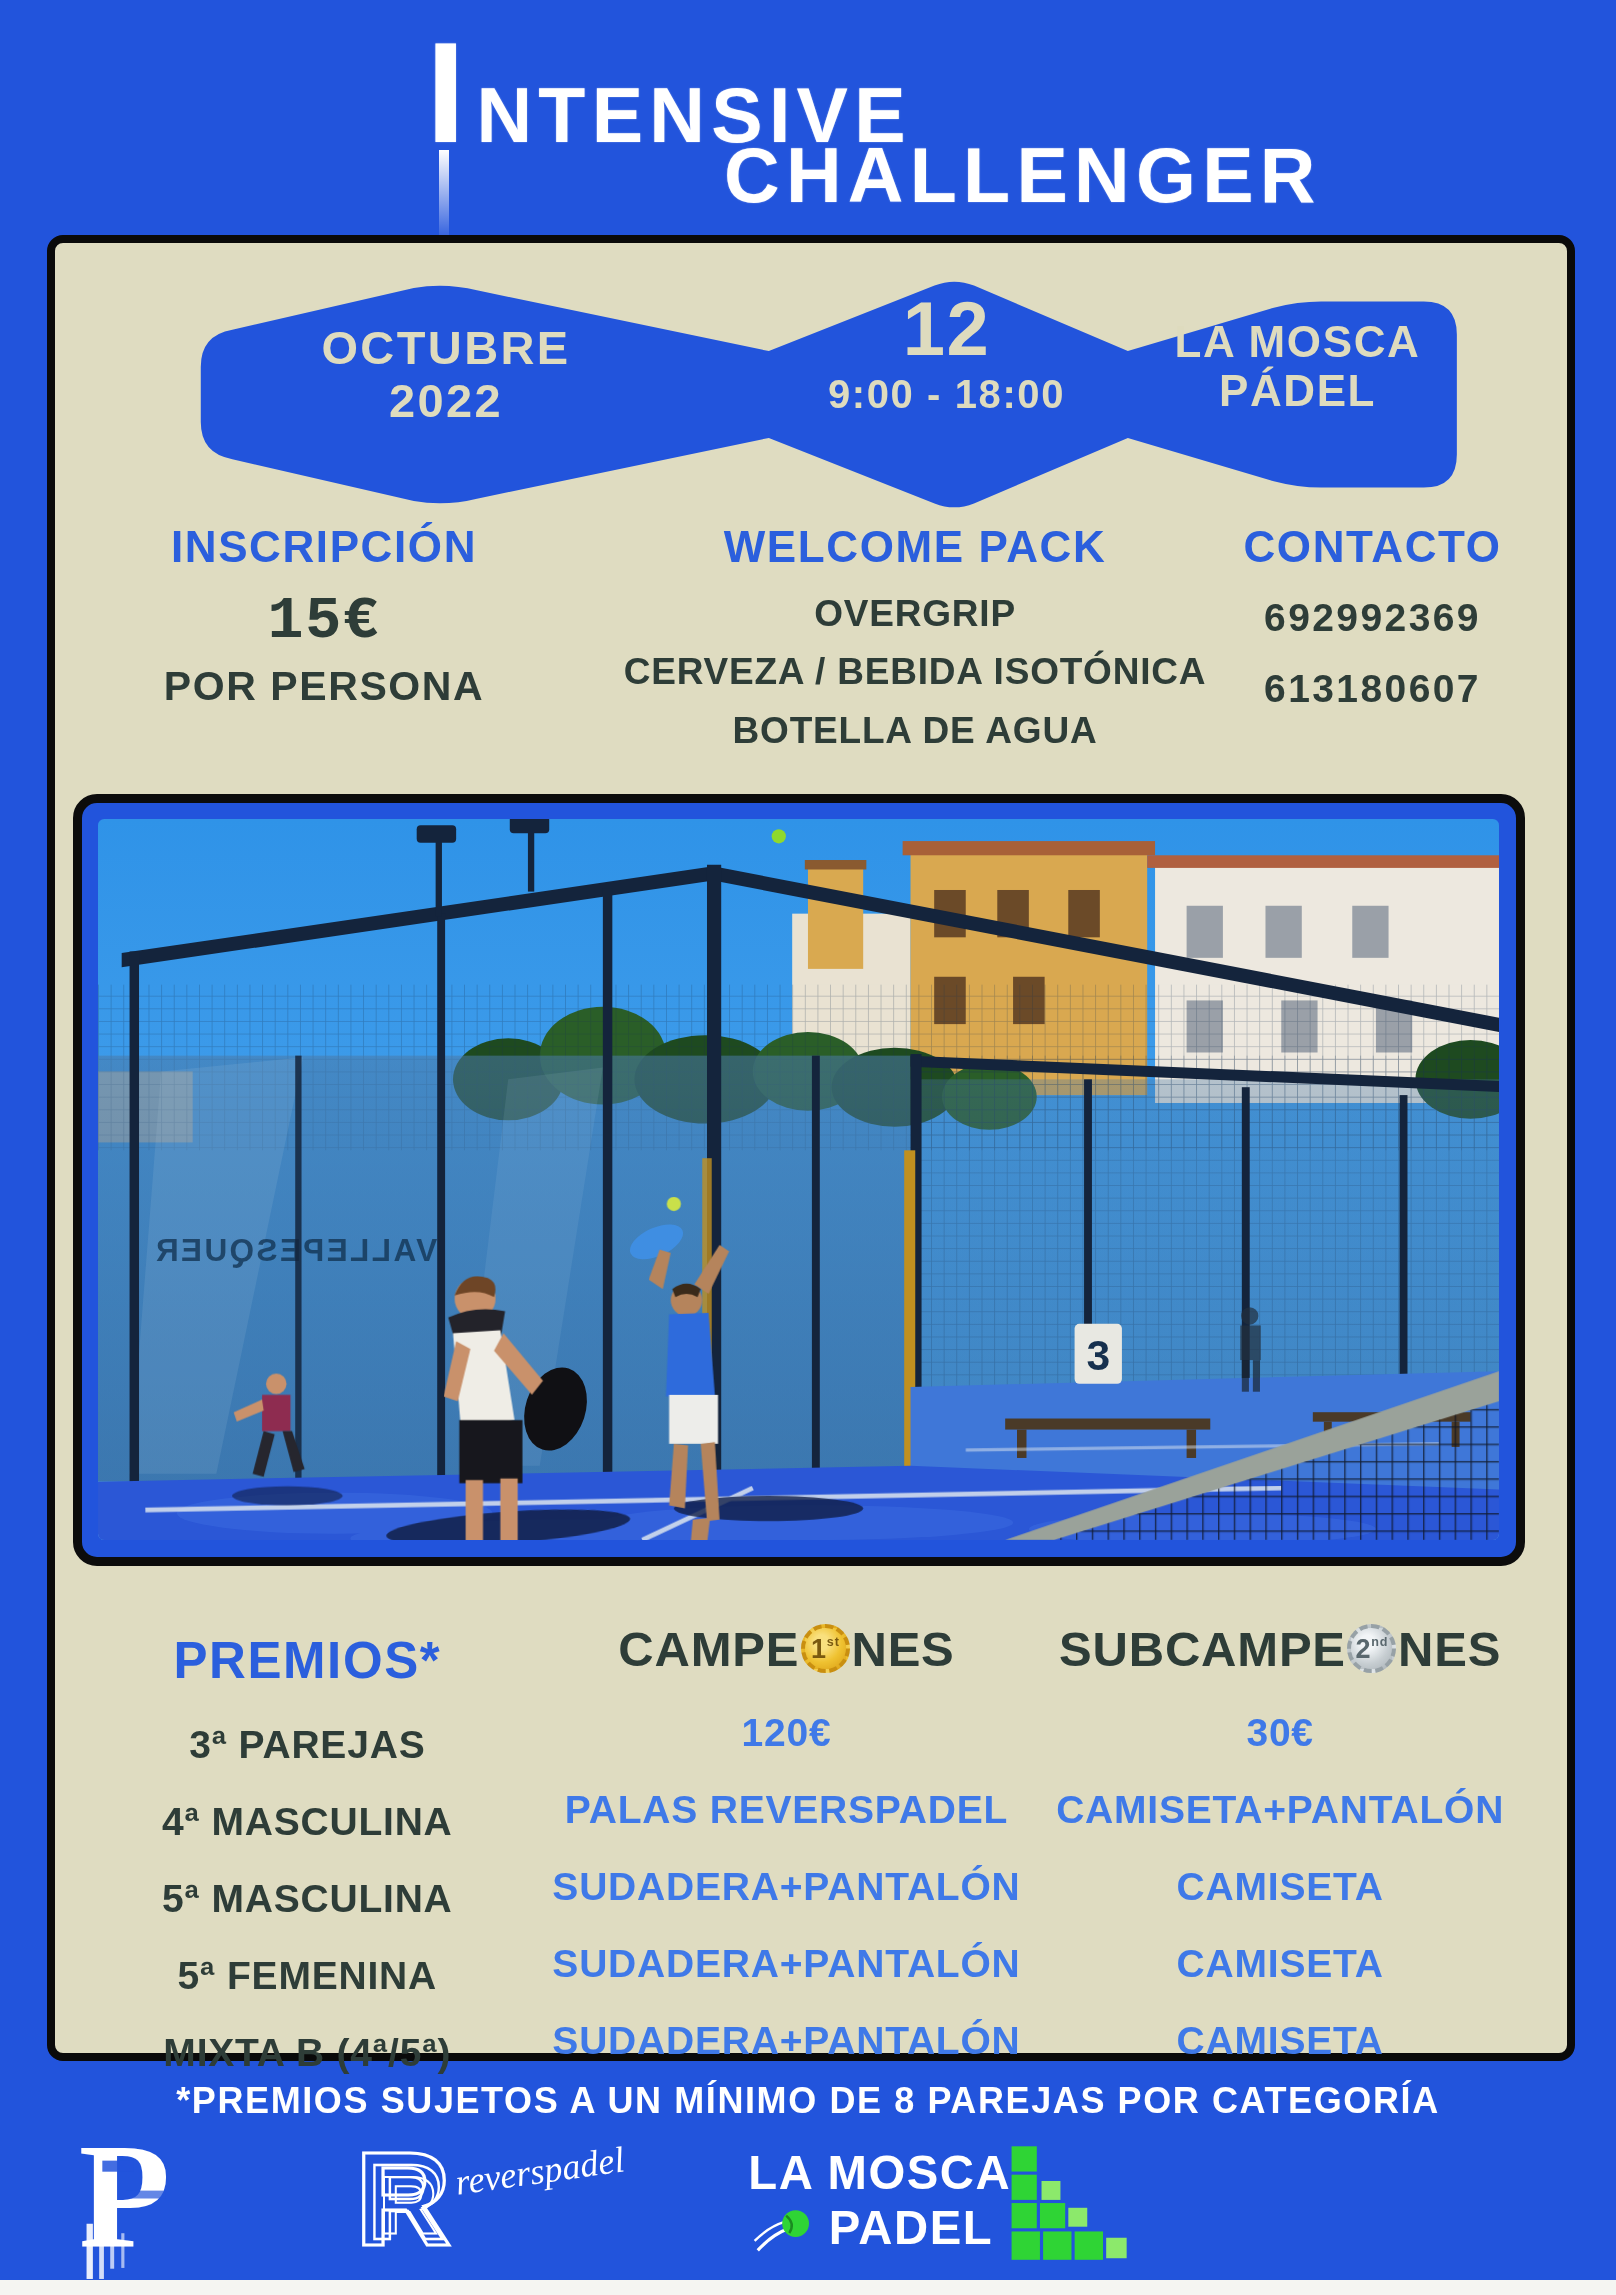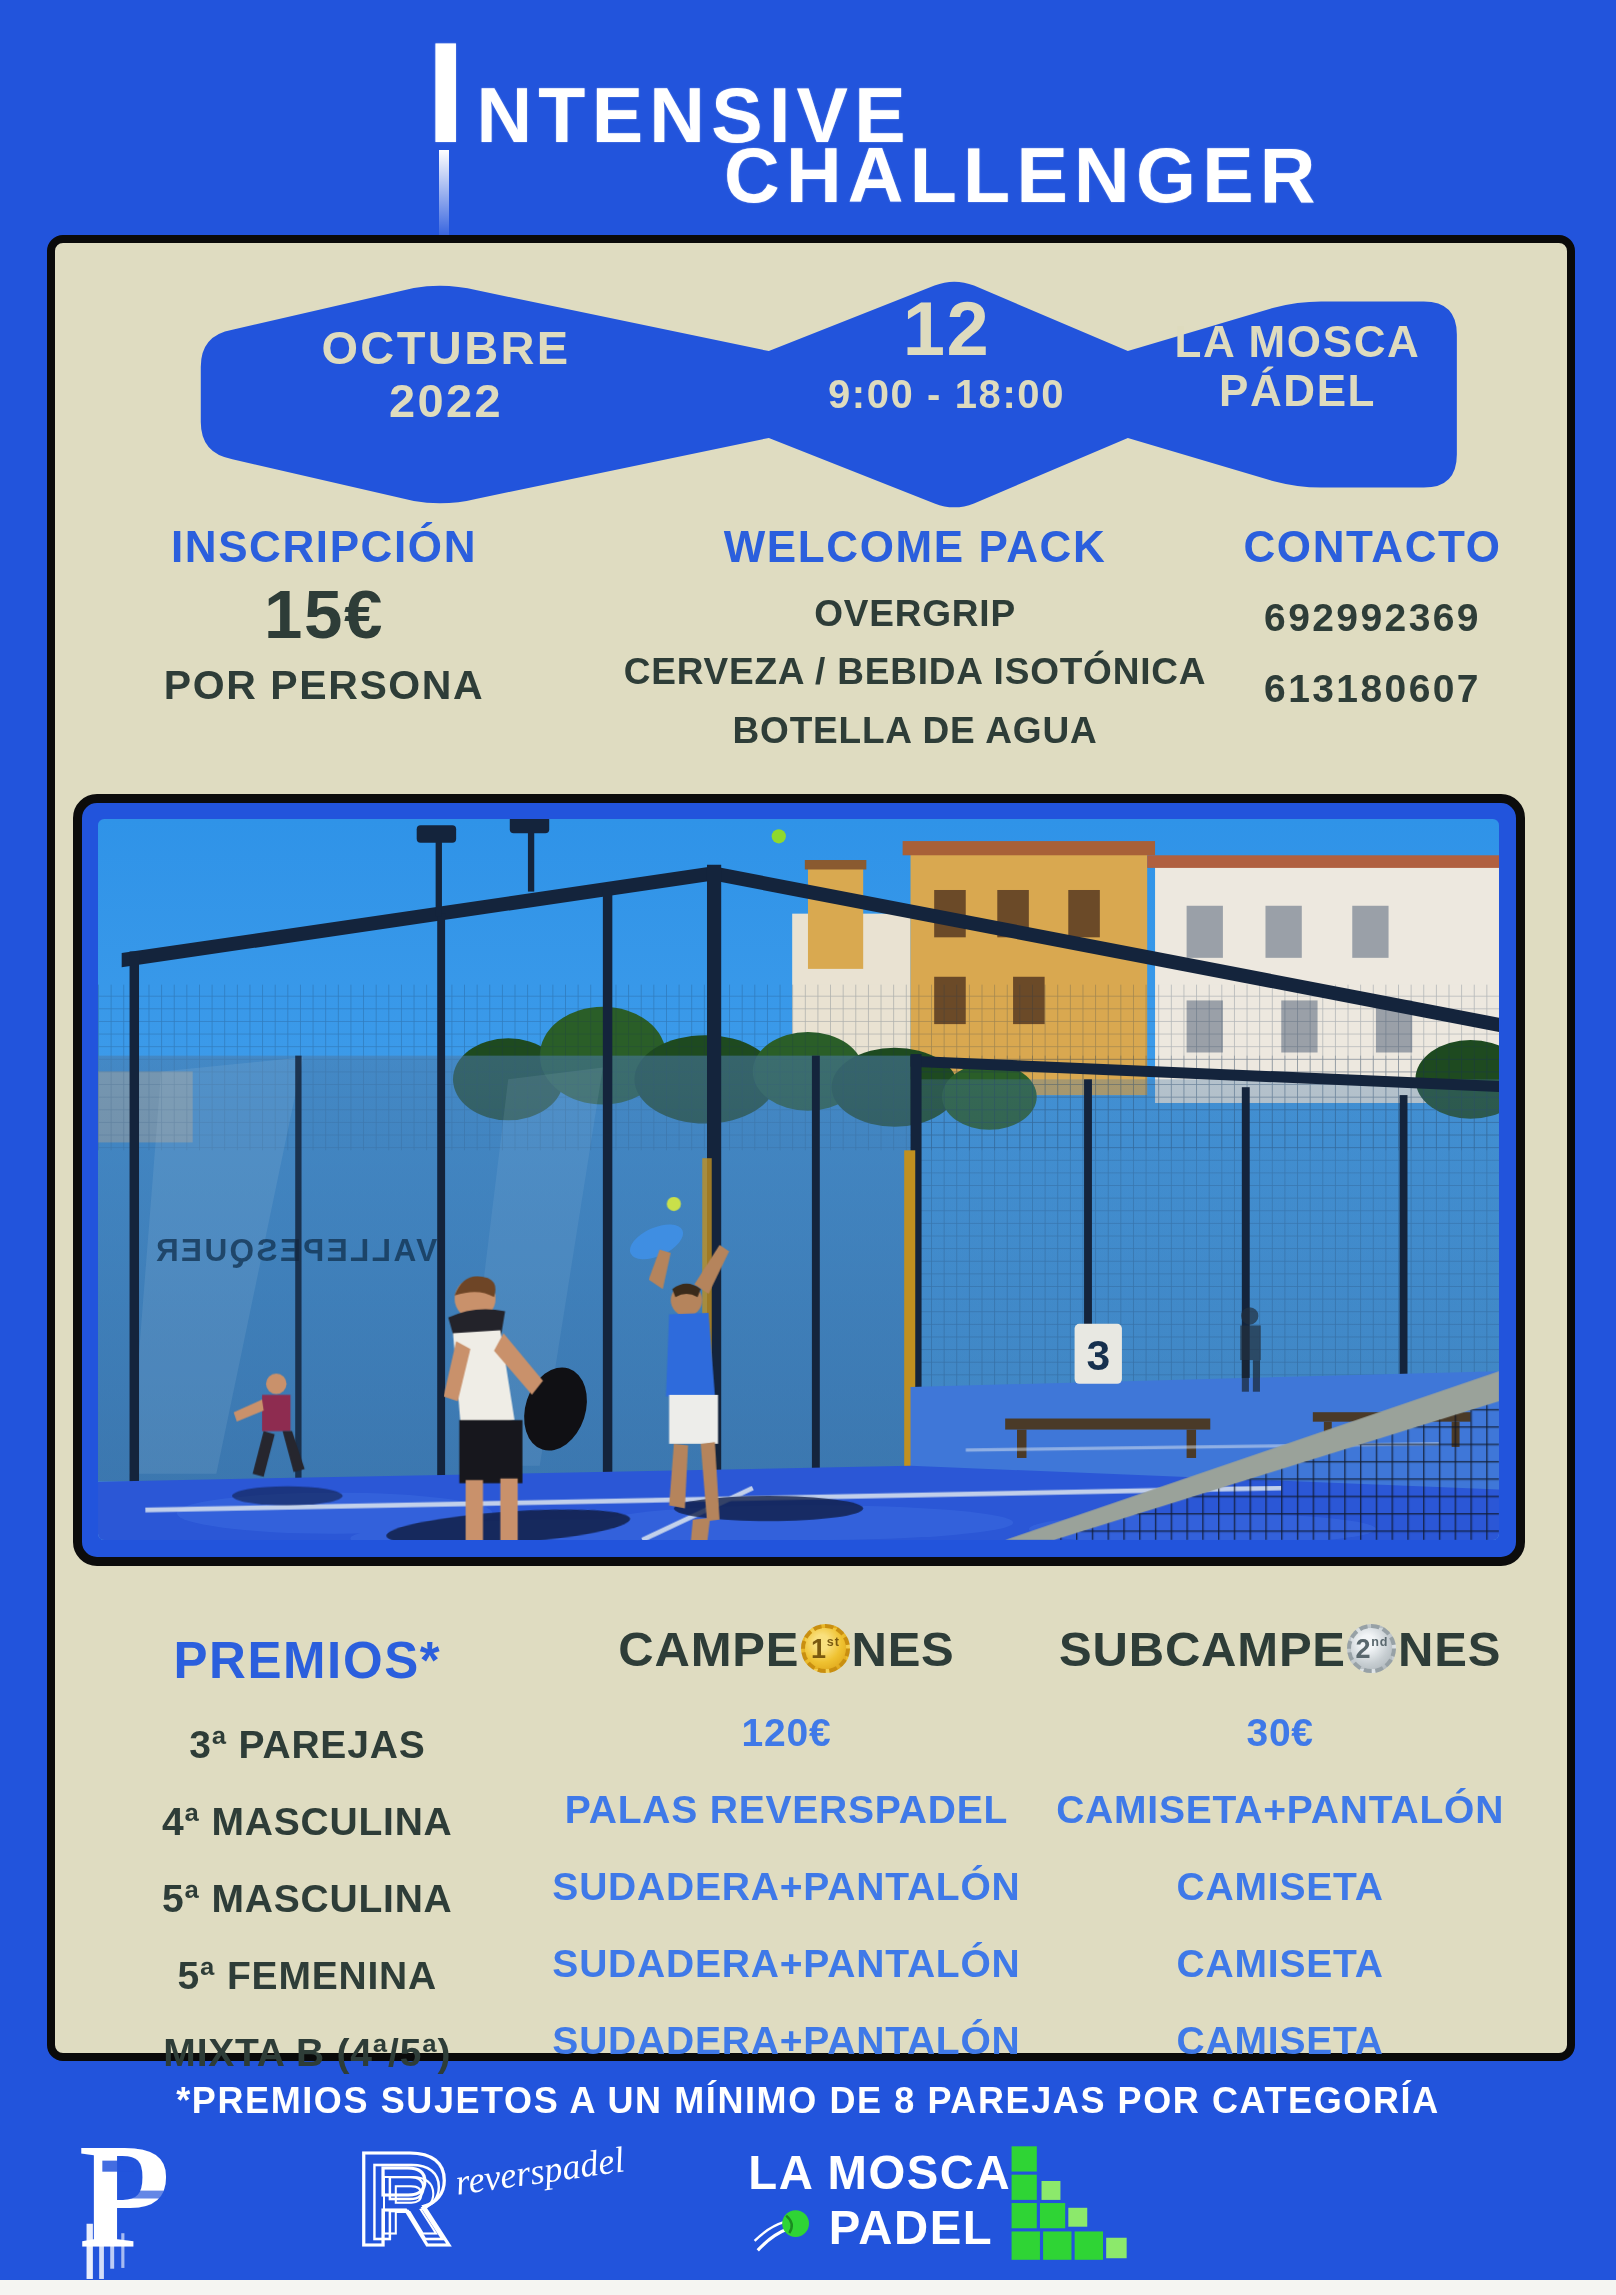--- a/index.html
+++ b/index.html
@@ -36,21 +36,21 @@
   .banner-left{left:217px;top:322px;width:458px;font-size:47px;letter-spacing:2.4px;}
   .banner-mid{left:761px;top:286px;width:371px;}
   .banner-mid .day{font-size:76px;letter-spacing:1.6px;}
   .banner-mid .hours{font-size:40px;margin-top:1px;letter-spacing:1.6px;}
   .banner-right{left:1132px;top:317px;width:331px;font-size:44px;letter-spacing:1.6px;}
   
   .col{text-align:center;}
   .h-blue{color:#2B5FDD;font-weight:700;font-size:44px;letter-spacing:1.6px;}
   .dark{color:#2E3D38;font-weight:700;}
   .col-ins{left:95px;top:522px;width:458px;}
-  .price{font-size:69px;margin-top:3px;letter-spacing:1.6px;}
+  .price{font-size:60px;margin-top:15px;letter-spacing:1.6px;font-family:Liberation Mono, monospace;}
   .per{font-size:41px;margin-top:8px;letter-spacing:1.6px;}
   .col-wel{left:615px;top:522px;width:600px;}
   .wel-items{font-size:37px;line-height:1.58;margin-top:12.6px;letter-spacing:0.8px;}
   .col-con{left:1199px;top:522px;width:347px;text-align:center;}
   .phones{font-size:39px;line-height:1.82;margin-top:11px;letter-spacing:2.4px;}
   
   .photo-frame{
     left:73px;top:794px;width:1452px;height:772px;
     background:#2254DC;border:9.5px solid #0C0C0C;border-radius:24px;
     padding:16px;box-sizing:border-box;

